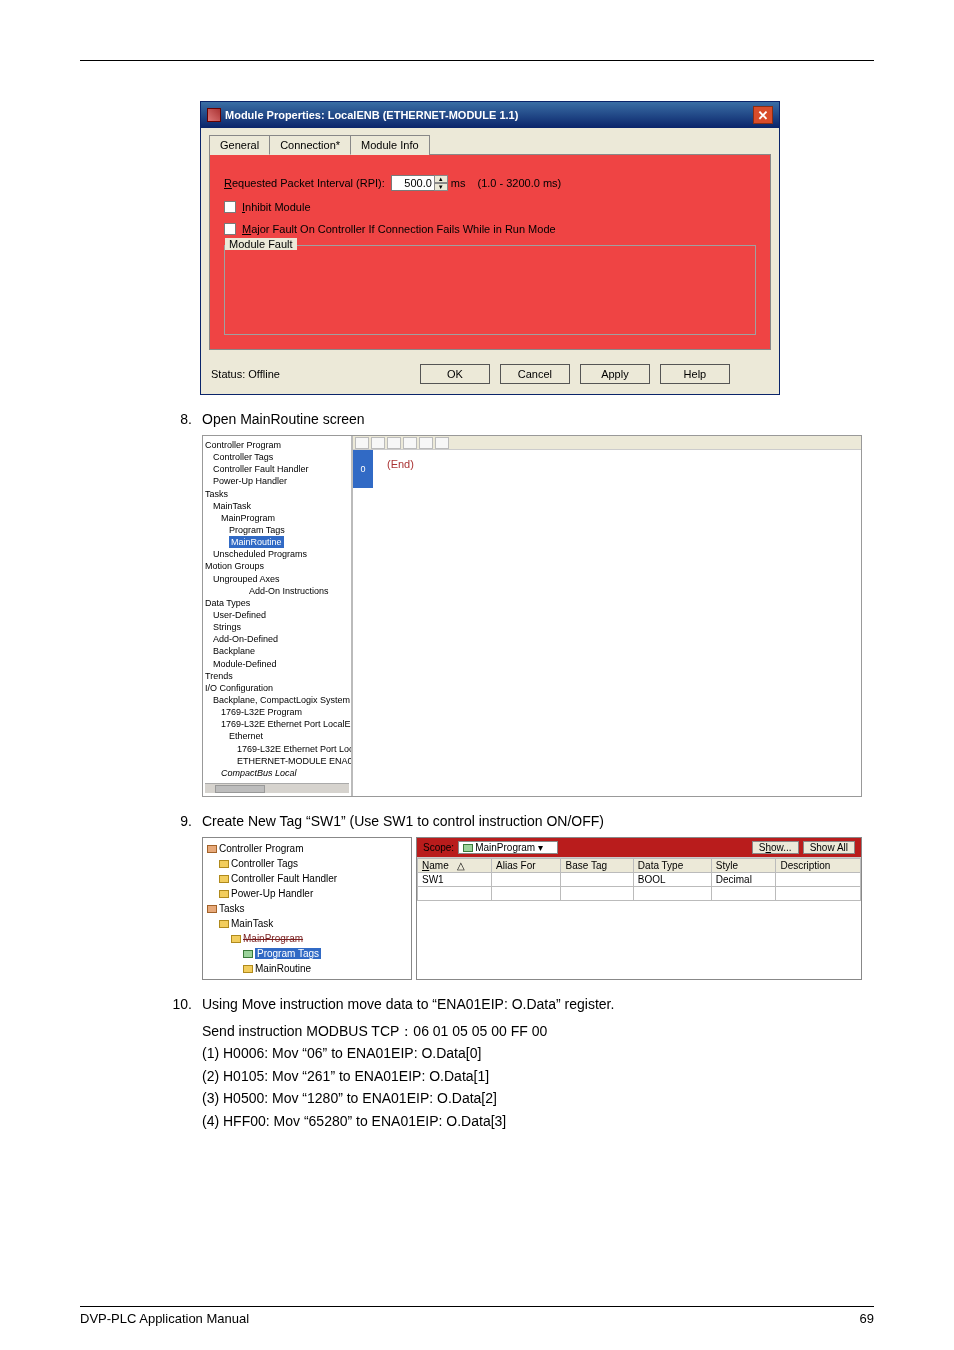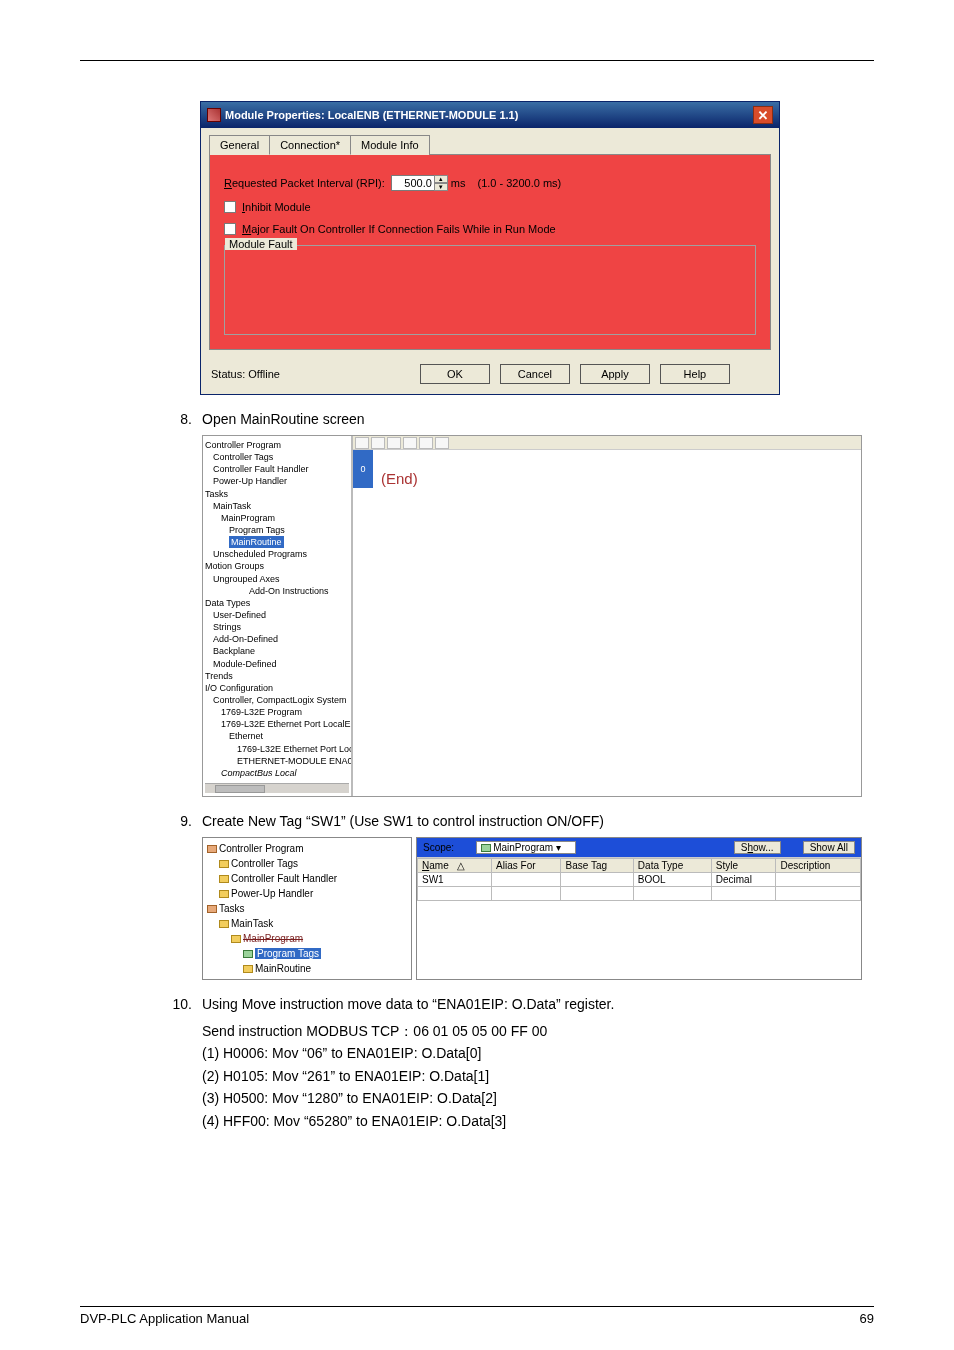--- a/index.html
+++ b/index.html
@@ -202,24 +202,24 @@
     position:absolute;
     left:0;top:14px;
     width:20px;
     background:#316ac5;
     color:#fff;
     text-align:center;
     font-size:9px;
     padding:14px 2px;
   }
   .rung-area {
-    margin-left:20px;
-    padding: 20px 8px;
+    margin-left:26px;
+    padding: 8px 8px;
     color:#a33;
-    font-size:15px;
+    font-size:11px;
   }
   
   .screenshot3 {
     margin-left:122px;
     width:660px;
     display:flex;
     font-size:10px;
     font-family:"MS Sans Serif", Tahoma, sans-serif;
   }
   .s3-tree {
@@ -235,23 +235,23 @@
   .s3-table {
     flex:1;
     border:1px solid #888;
     margin-left:4px;
     background:#fff;
   }
   .s3-toolbar {
     padding:3px 6px;
     display:flex;
     align-items:center;
-    gap:22px;
+    gap:4px;
     border-bottom:1px solid #ccc;
-    background:#1d4ed8;
+    background:#b91c1c;
     font-size:10px;
   }
   .s3-toolbar .dropdown {
     border:1px solid #888;background:#fff;padding:0 14px 0 4px;font-size:10px;position:relative;
   }
   .s3-toolbar .s3btn {
     border:1px solid #888;background:#ece9d8;padding:0 6px;font-size:10px;
   }
   .s3-grid {
     width:100%;
@@ -357,21 +357,21 @@
           <div class="tree-item" style="padding-left: 8px;">Ungrouped Axes</div>
           <div class="tree-item" style="padding-left: 0px; margin-left: 44px;">Add-On Instructions</div>
           <div class="tree-item" style="padding-left: 0px;">Data Types</div>
           <div class="tree-item" style="padding-left: 8px;">User-Defined</div>
           <div class="tree-item" style="padding-left: 8px;">Strings</div>
           <div class="tree-item" style="padding-left: 8px;">Add-On-Defined</div>
           <div class="tree-item" style="padding-left: 8px;">Backplane</div>
           <div class="tree-item" style="padding-left: 8px;">Module-Defined</div>
           <div class="tree-item" style="padding-left: 0px;">Trends</div>
           <div class="tree-item" style="padding-left: 0px;">I/O Configuration</div>
-          <div class="tree-item" style="padding-left: 8px;">Controller, CompactLogix System</div>
+          <div class="tree-item" style="padding-left: 8px;">Backplane, CompactLogix System</div>
           <div class="tree-item" style="padding-left: 16px;">1769-L32E Program</div>
           <div class="tree-item" style="padding-left: 16px;">1769-L32E Ethernet Port LocalENB</div>
           <div class="tree-item" style="padding-left: 24px;">Ethernet</div>
           <div class="tree-item" style="padding-left: 32px;">1769-L32E Ethernet Port LocalENB</div>
           <div class="tree-item" style="padding-left: 32px;">ETHERNET-MODULE ENA01EIP</div>
           <div class="tree-item" style="padding-left: 16px; font-style: italic;">CompactBus Local</div>
         </div>
     <div class="tree-scroll">
           <div class="thumb"></div>
         </div>

